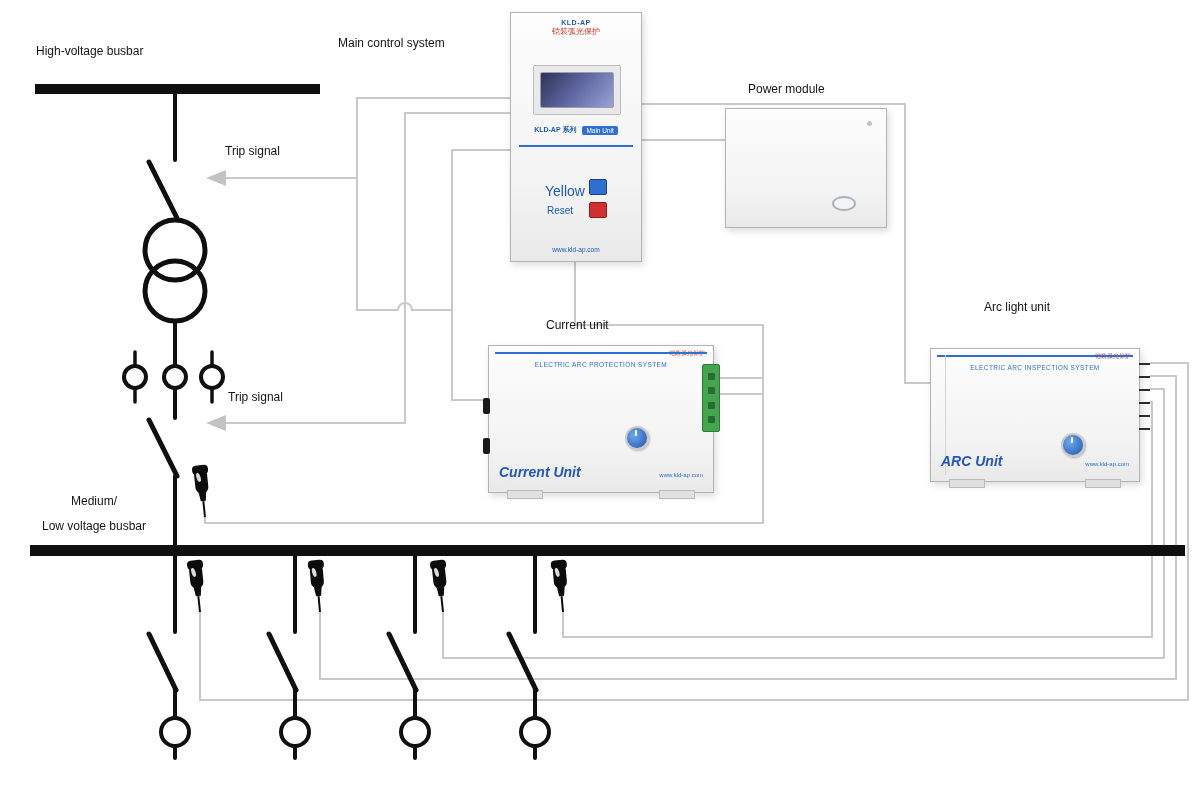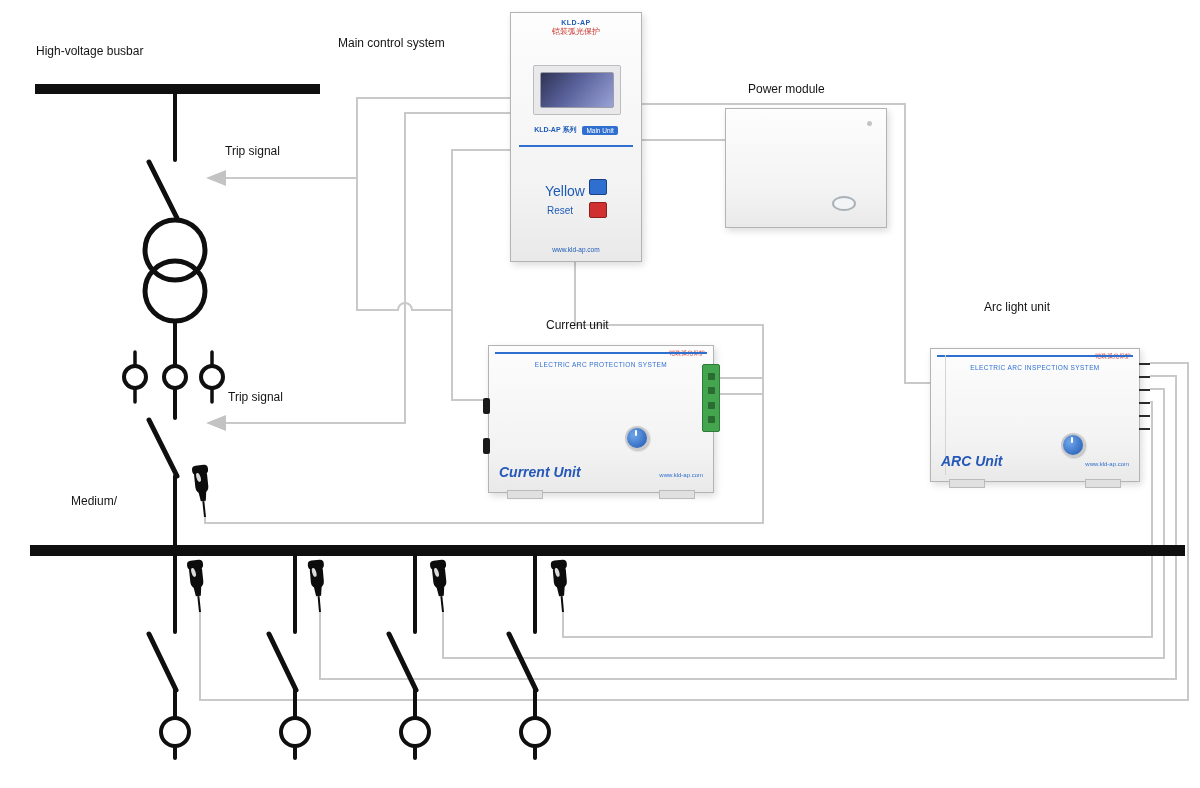--- a/index.html
+++ b/index.html
@@ -162,20 +162,21 @@
 
   <div class="label" style="left:36px;top:44px;">High-voltage busbar</div>
   <div class="label" style="left:338px;top:36px;">Main control system</div>
   <div class="label" style="left:225px;top:144px;">Trip signal</div>
   <div class="label" style="left:228px;top:390px;">Trip signal</div>
   <div class="label" style="left:748px;top:82px;">Power module</div>
   <div class="label" style="left:546px;top:318px;">Current unit</div>
   <div class="label" style="left:984px;top:300px;">Arc light unit</div>
   <div class="label center2" style="left:14px;top:489px;">
     <div>Medium/</div>
+    <div>Low voltage busbar</div>
   </div>
 
   <div class="device" style="left:510px;top:12px;width:130px;height:248px;">
     <div class="mc-brand">
       <span class="mc-brand-en">KLD-AP</span>
       <span class="mc-brand-cn">铠装弧光保护</span>
     </div>
     <div class="mc-bezel"></div>
     <div class="mc-screen"></div>
     <div class="mc-series-row">

